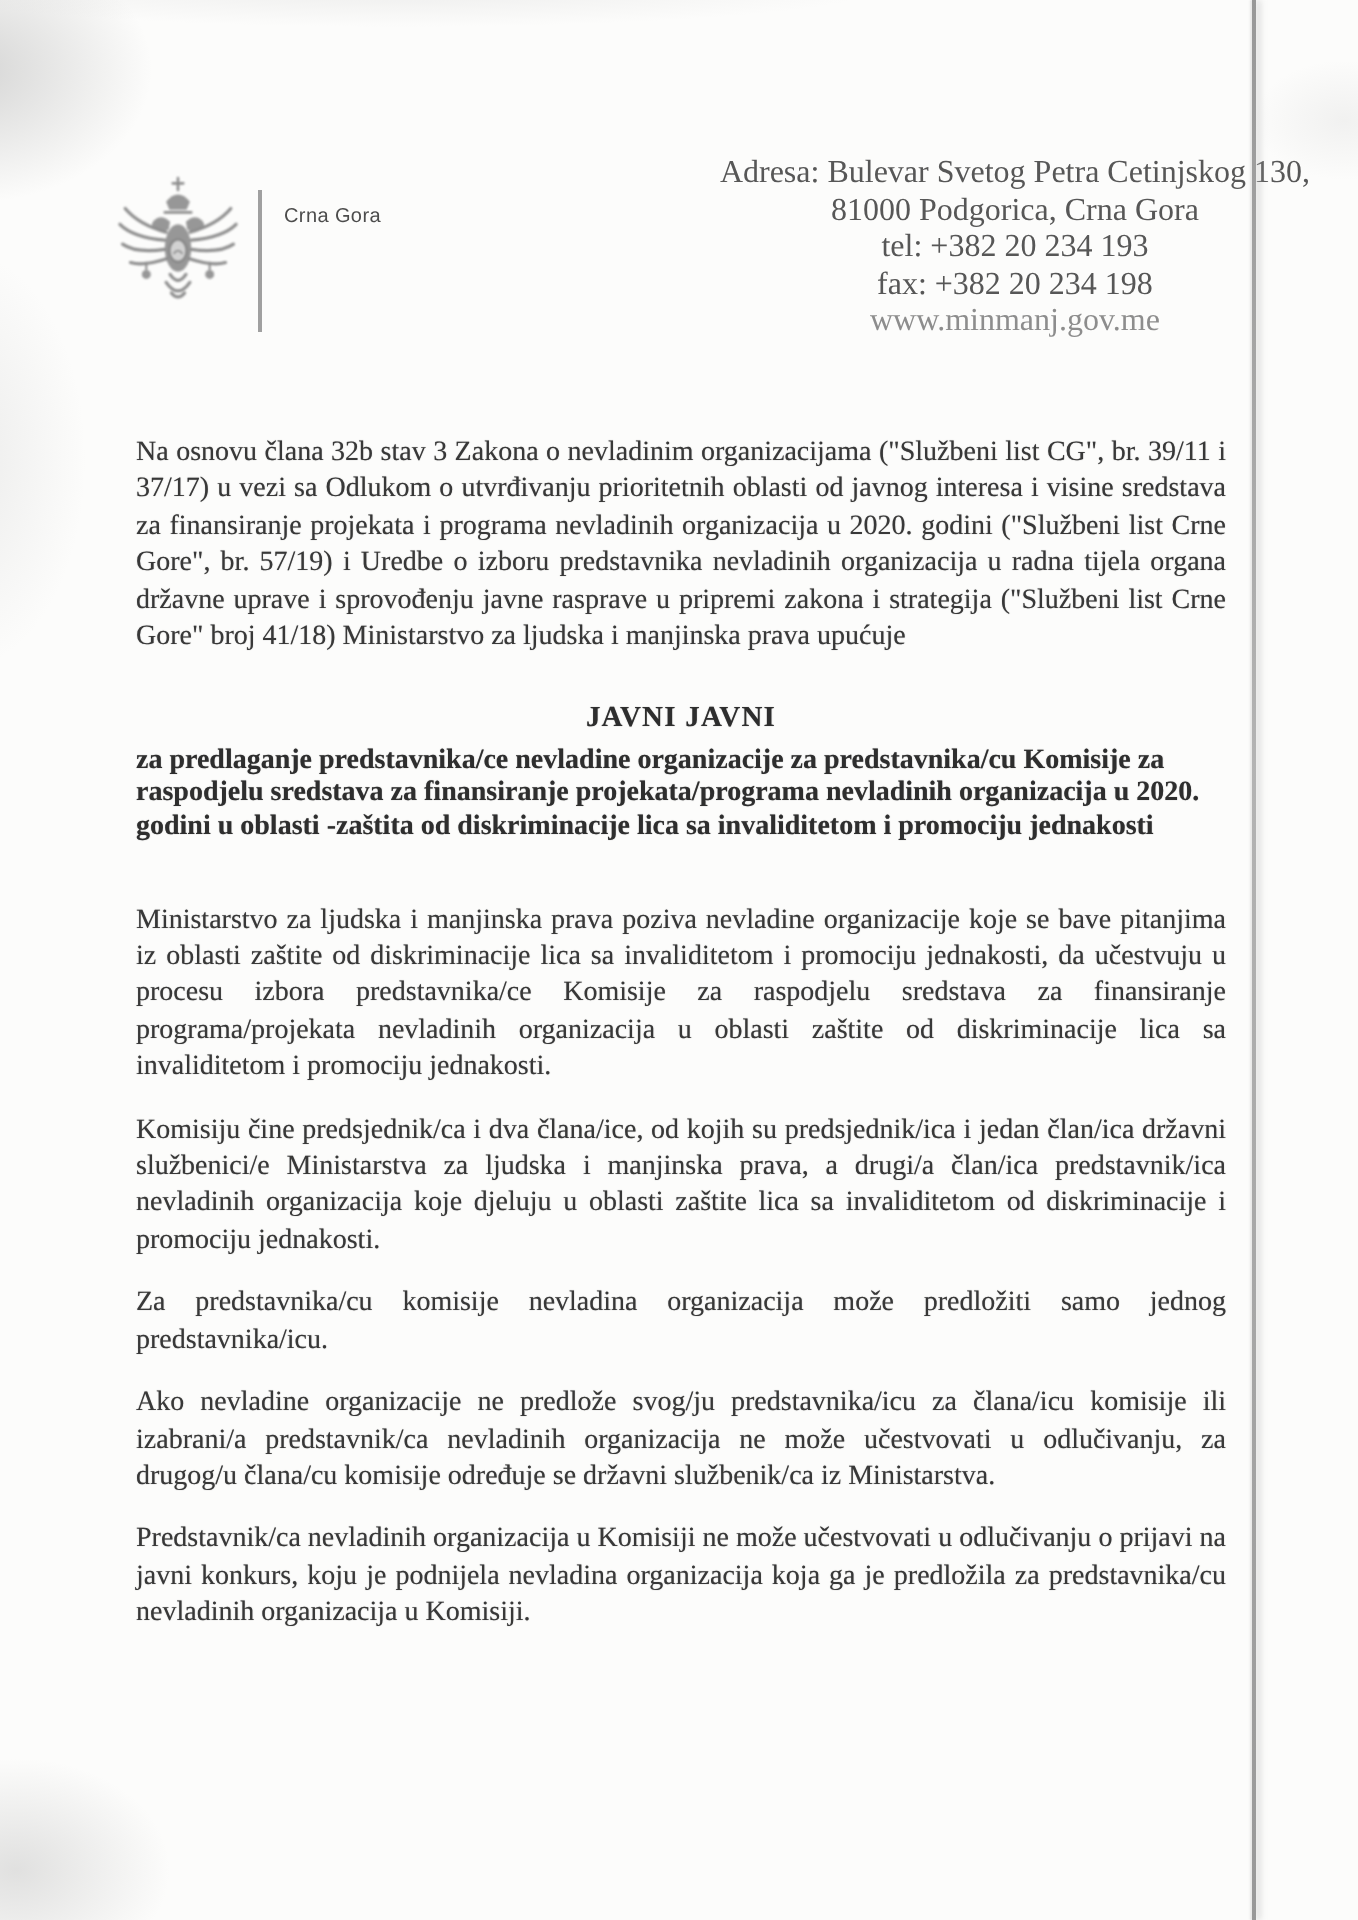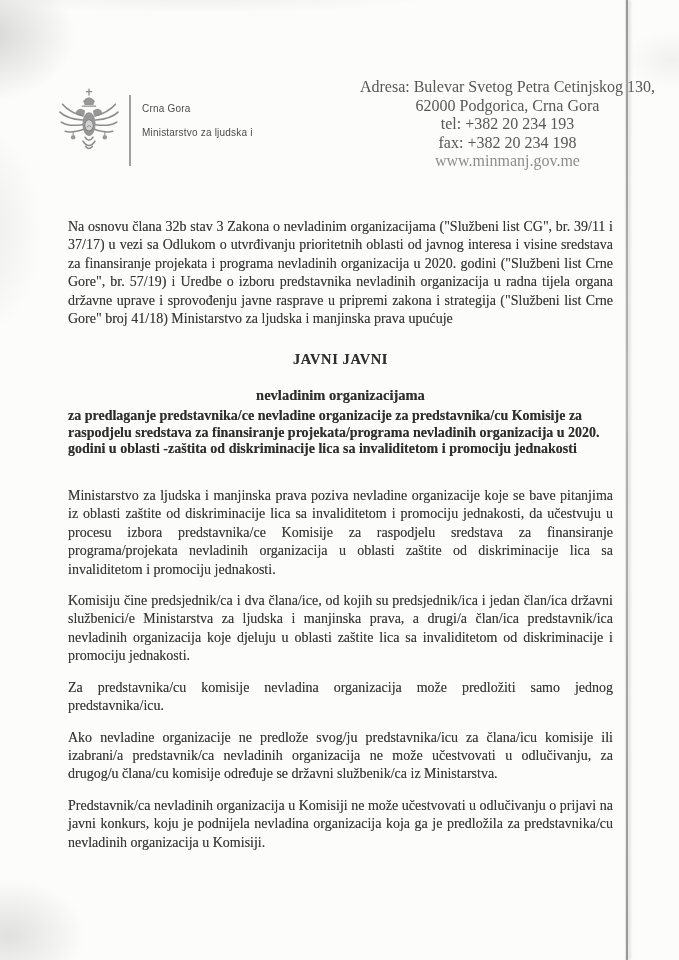--- a/index.html
+++ b/index.html
@@ -145,36 +145,34 @@
       <circle cx="26" cy="76" r="3.4" fill="#979797" stroke="none"></circle>
       <circle cx="74" cy="76" r="3.4" fill="#979797" stroke="none"></circle>
       <path d="M26 72 v-5 M74 72 v-5" stroke-width="1.6"></path>
     </g>
   </svg>
 
   <div class="logo-divider"></div>
 
   <div class="logo-text">
     <div>Crna Gora</div>
-    <div>Ministarstvo za ljudska i</div>
   </div>
 
   <div class="contact-block">
     <div>Adresa: Bulevar Svetog Petra Cetinjskog 130,</div>
-    <div>62000 Podgorica, Crna Gora</div>
+    <div>81000 Podgorica, Crna Gora</div>
     <div>tel: +382 20 234 193</div>
     <div>fax: +382 20 234 198</div>
     <div class="website">www.minmanj.gov.me</div>
   </div>
 
   <div class="doc-body">
     <p class="intro">Na osnovu člana 32b stav 3 Zakona o nevladinim organizacijama ("Službeni list CG", br. 39/11 i 37/17) u vezi sa Odlukom o utvrđivanju prioritetnih oblasti od javnog interesa i visine sredstava za finansiranje projekata i programa nevladinih organizacija u 2020. godini ("Službeni list Crne Gore", br. 57/19) i Uredbe o izboru predstavnika nevladinih organizacija u radna tijela organa državne uprave i sprovođenju javne rasprave u pripremi zakona i strategija ("Službeni list Crne Gore" broj 41/18) Ministarstvo za ljudska i manjinska prava upućuje</p>
 
     <div class="doc-title">JAVNI JAVNI</div>
-    <div class="doc-subtitle">nevladinim organizacijama</div>
     <div class="doc-subject">za predlaganje predstavnika/ce nevladine organizacije za predstavnika/cu Komisije za raspodjelu sredstava za finansiranje projekata/programa nevladinih organizacija u 2020. godini u oblasti -zaštita od diskriminacije lica sa invaliditetom i promociju jednakosti</div>
 
     <p class="body-par first-body-par">Ministarstvo za ljudska i manjinska prava poziva nevladine organizacije koje se bave pitanjima iz oblasti zaštite od diskriminacije lica sa invaliditetom i promociju jednakosti, da učestvuju u procesu izbora predstavnika/ce Komisije za raspodjelu sredstava za finansiranje programa/projekata nevladinih organizacija u oblasti zaštite od diskriminacije lica sa invaliditetom i promociju jednakosti.</p>
     <p class="body-par">Komisiju čine predsjednik/ca i dva člana/ice, od kojih su predsjednik/ica i jedan član/ica državni službenici/e Ministarstva za ljudska i manjinska prava, a drugi/a član/ica predstavnik/ica nevladinih organizacija koje djeluju u oblasti zaštite lica sa invaliditetom od diskriminacije i promociju jednakosti.</p>
     <p class="body-par">Za predstavnika/cu komisije nevladina organizacija može predložiti samo jednog predstavnika/icu.</p>
     <p class="body-par">Ako nevladine organizacije ne predlože svog/ju predstavnika/icu za člana/icu komisije ili izabrani/a predstavnik/ca nevladinih organizacija ne može učestvovati u odlučivanju, za drugog/u člana/cu komisije određuje se državni službenik/ca iz Ministarstva.</p>
     <p class="body-par">Predstavnik/ca nevladinih organizacija u Komisiji ne može učestvovati u odlučivanju o prijavi na javni konkurs, koju je podnijela nevladina organizacija koja ga je predložila za predstavnika/cu nevladinih organizacija u Komisiji.</p>
   </div>
 
 </div>

